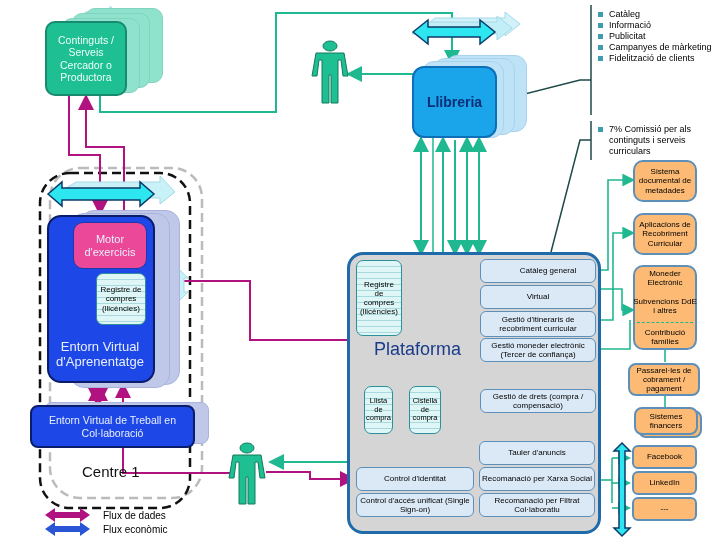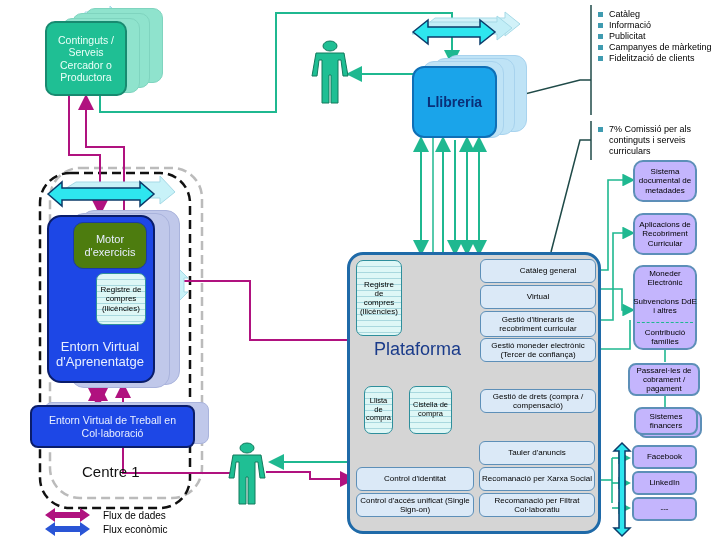--- a/index.html
+++ b/index.html
@@ -8,29 +8,29 @@
   .abs { position:absolute; box-sizing:border-box; }
   .txt { position:absolute; text-align:center; box-sizing:border-box; display:flex; align-items:center; justify-content:center; line-height:1.15; }
 
   .green-box { background:#1fbf94; border:2px solid #188a70; border-radius:10px; color:#eafff8; font-size:10.5px; }
   .green-ghost { background:#8fe3cd; border:1px solid #7fd4bf; border-radius:10px; }
   .llib { background:#1aa4ea; border:2px solid #0f6fb6; border-radius:12px; color:#0a2f78; font-weight:bold; font-size:14px; }
   .llib-ghost { background:#bfe3f6; border:1px solid #a8d3ee; border-radius:12px; }
 
   .eva { background:#1d47e6; border:2px solid #0a1d6a; border-radius:14px; }
   .eva-ghost { background:#c0c8ea; border:1px solid #a9b3dc; border-radius:14px; }
-  .motor { background:#4d7c0f; border:1px solid #1b3aa6; border-radius:10px; color:#e8efff; font-size:11px; }
+  .motor { background:#ec4899; border:1px solid #1b3aa6; border-radius:10px; color:#e8efff; font-size:11px; }
   .reg { background:#def7f6; border:1px solid #2e8f9c; border-radius:7px; color:#000; font-size:8px;
          background-image:repeating-linear-gradient(to bottom, transparent 0 5px, #a9d8de 5px 6px); }
   .eva-label { color:#e8efff; font-size:13px; }
   .evtc { background:#1d47e6; border:2px solid #0a1d6a; border-radius:8px; color:#e8efff; font-size:10.5px; }
 
   .plat { background:#d5d5d5; border:3px solid #1f6aa8; border-radius:16px; }
   .mod { background:#dbe9f7; border:1.5px solid #5d8fb8; border-radius:6px; color:#000; font-size:8px; }
-  .side { background:#c4b5fd; border:2px solid #5d8fb8; border-radius:10px; color:#000; font-size:8px; }
+  .side { background:#fdba74; border:2px solid #5d8fb8; border-radius:10px; color:#000; font-size:8px; }
   .plat-title { color:#1a3b8a; font-size:18px; text-align:left; justify-content:flex-start; }
 
   .bullets { position:absolute; font-size:9px; line-height:11px; color:#000; }
   .bullets div { position:relative; padding-left:12px; }
   .bullets .b::before { content:""; position:absolute; left:1px; top:3px; width:5px; height:5px; background:#3f9bb0; }
   .legend-label { position:absolute; font-size:10px; color:#000; }
   .centre-label { position:absolute; font-size:15px; color:#111; }
 </style>
 </head>
 <body>
@@ -174,21 +174,21 @@
 
 <div class="legend-label" style="left:103px;top:510px;">Flux de dades</div>
 <div class="legend-label" style="left:103px;top:524px;">Flux econòmic</div>
 
 <div class="abs plat" style="left:347px;top:252px;width:254px;height:282px;"></div>
 <div class="txt reg" style="left:356px;top:260px;width:46px;height:76px;padding:2px;">Registre de compres (llicències)</div>
 <div class="txt plat-title" style="left:374px;top:340px;width:90px;height:42px;display:block;line-height:19px;">
   <span><b style="font-weight:normal;">P</b><span>lataforma</span></span><br>
 </div>
 <div class="txt reg" style="left:364px;top:386px;width:29px;height:48px;padding:1px;font-size:7.5px;">Llista de compra</div>
-<div class="txt reg" style="left:409px;top:386px;width:43px;height:48px;padding:1px;font-size:7.5px;">Cistella de compra</div>
+<div class="txt reg" style="left:409px;top:386px;width:32px;height:48px;padding:1px;font-size:7.5px;">Cistella de compra</div>
 
 <div class="txt mod" style="left:480px;top:259px;width:116px;height:24px;padding-left:20px;">Catàleg general</div>
 <div class="txt mod" style="left:480px;top:285px;width:116px;height:24px;">Virtual</div>
 <div class="txt mod" style="left:480px;top:311px;width:116px;height:26px;">Gestió d'itineraris de recobriment curricular</div>
 <div class="txt mod" style="left:480px;top:338px;width:116px;height:24px;">Gestió moneder electrònic (Tercer de confiança)</div>
 <div class="txt mod" style="left:480px;top:389px;width:116px;height:24px;">Gestió de drets (compra / compensació)</div>
 <div class="txt mod" style="left:479px;top:441px;width:116px;height:24px;">Tauler d'anuncis</div>
 <div class="txt mod" style="left:356px;top:467px;width:118px;height:24px;">Control d'identitat</div>
 <div class="txt mod" style="left:479px;top:467px;width:116px;height:24px;">Recomanació per Xarxa Social</div>
 <div class="txt mod" style="left:356px;top:493px;width:118px;height:24px;">Control d'accés unificat (Single Sign-on)</div>

